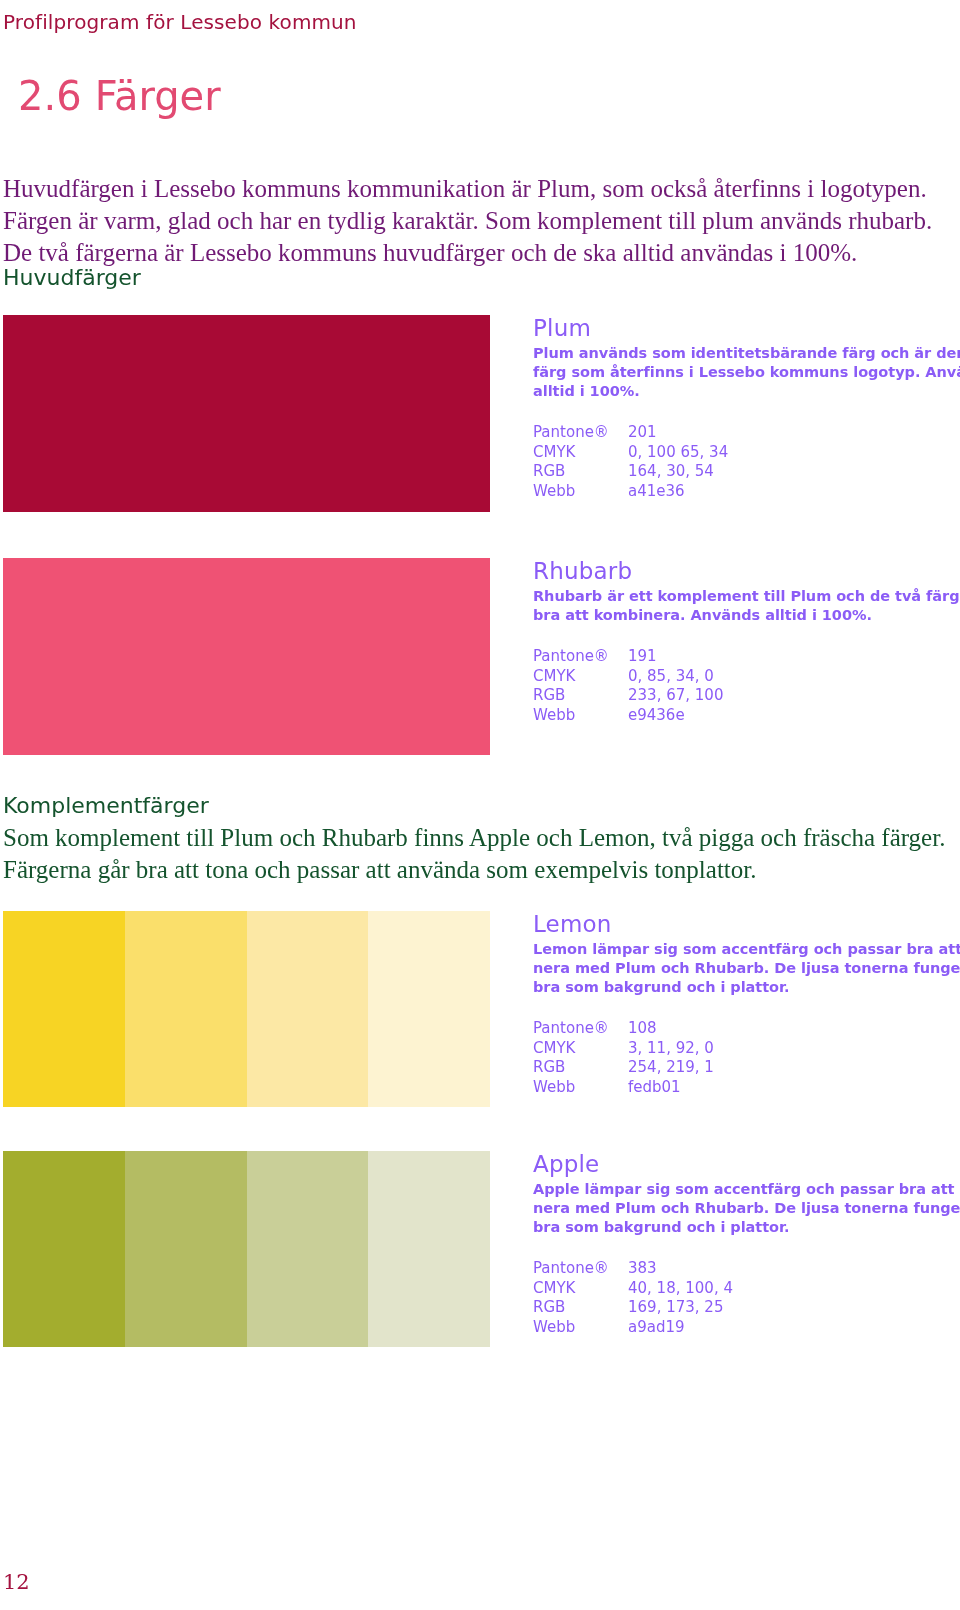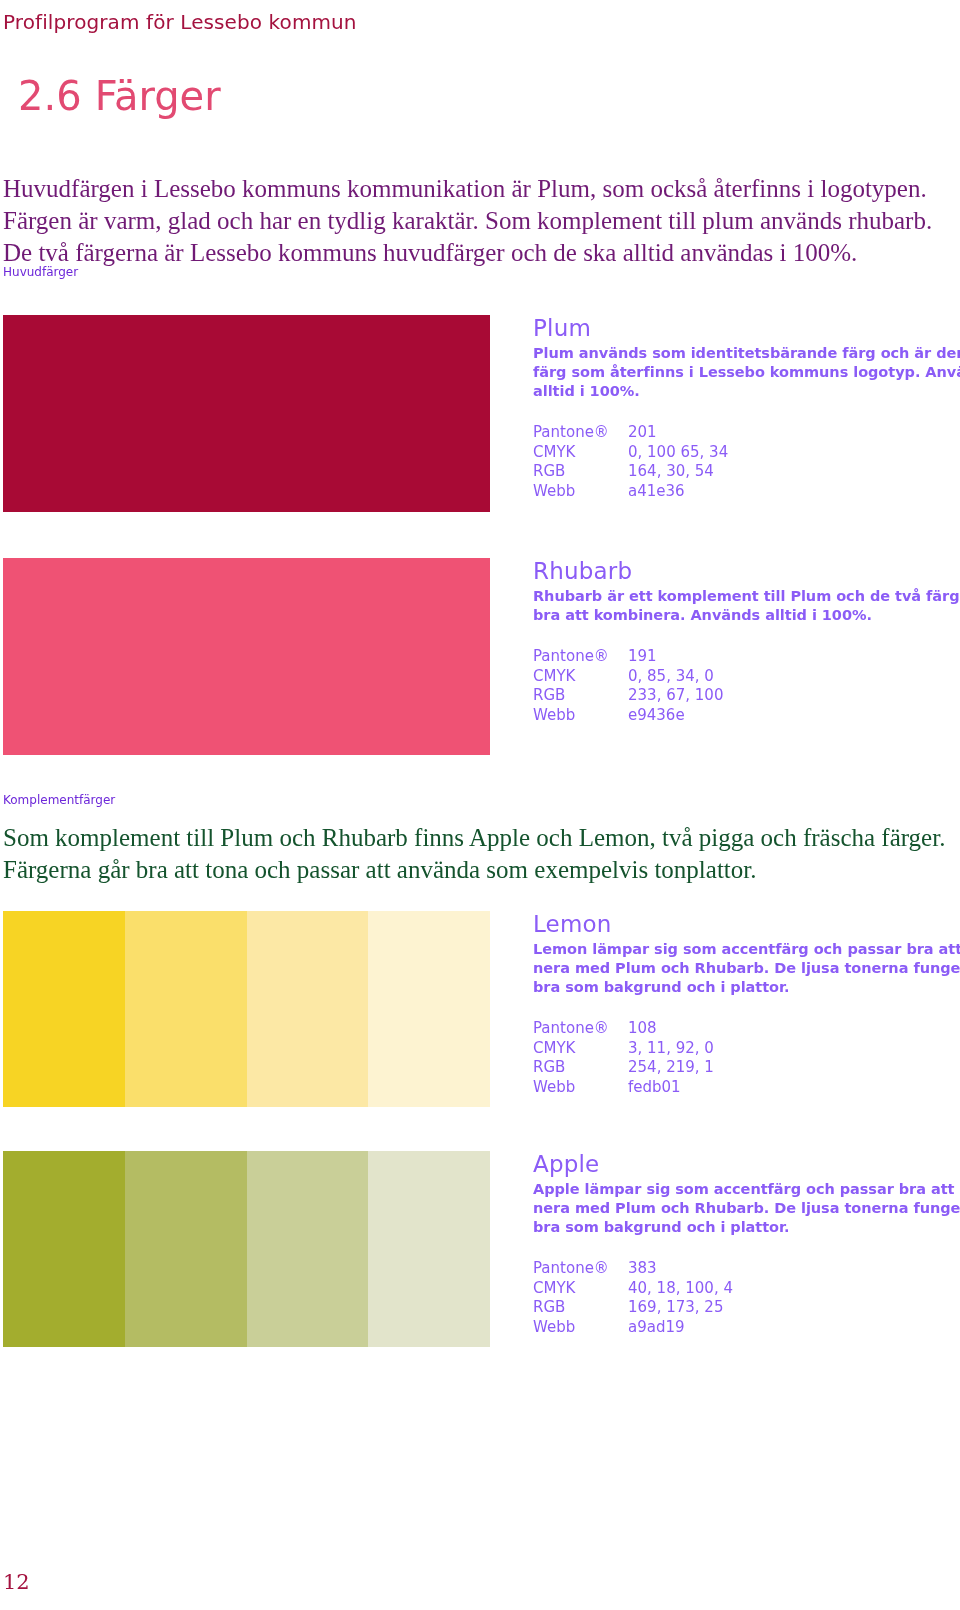--- a/index.html
+++ b/index.html
@@ -57,22 +57,22 @@
     color: #701a75;
     margin-top: 48px;
   }
   .intro div { white-space: nowrap; }
 
   
   .group-label {
     position: absolute;
     left: 3px;
     font-family: "DejaVu Sans", sans-serif;
-    font-size: 12px;
-    color: #6d28d9;
+    font-size: 22px;
+    color: #14532d;
   }
   #label-huvudfarger { top: 265px; }
   #label-komplementfarger { top: 793px; }
 
   
   .komplement-text {
     position: absolute;
     left: 3px;
     top: 822px;
     width: 950px;

